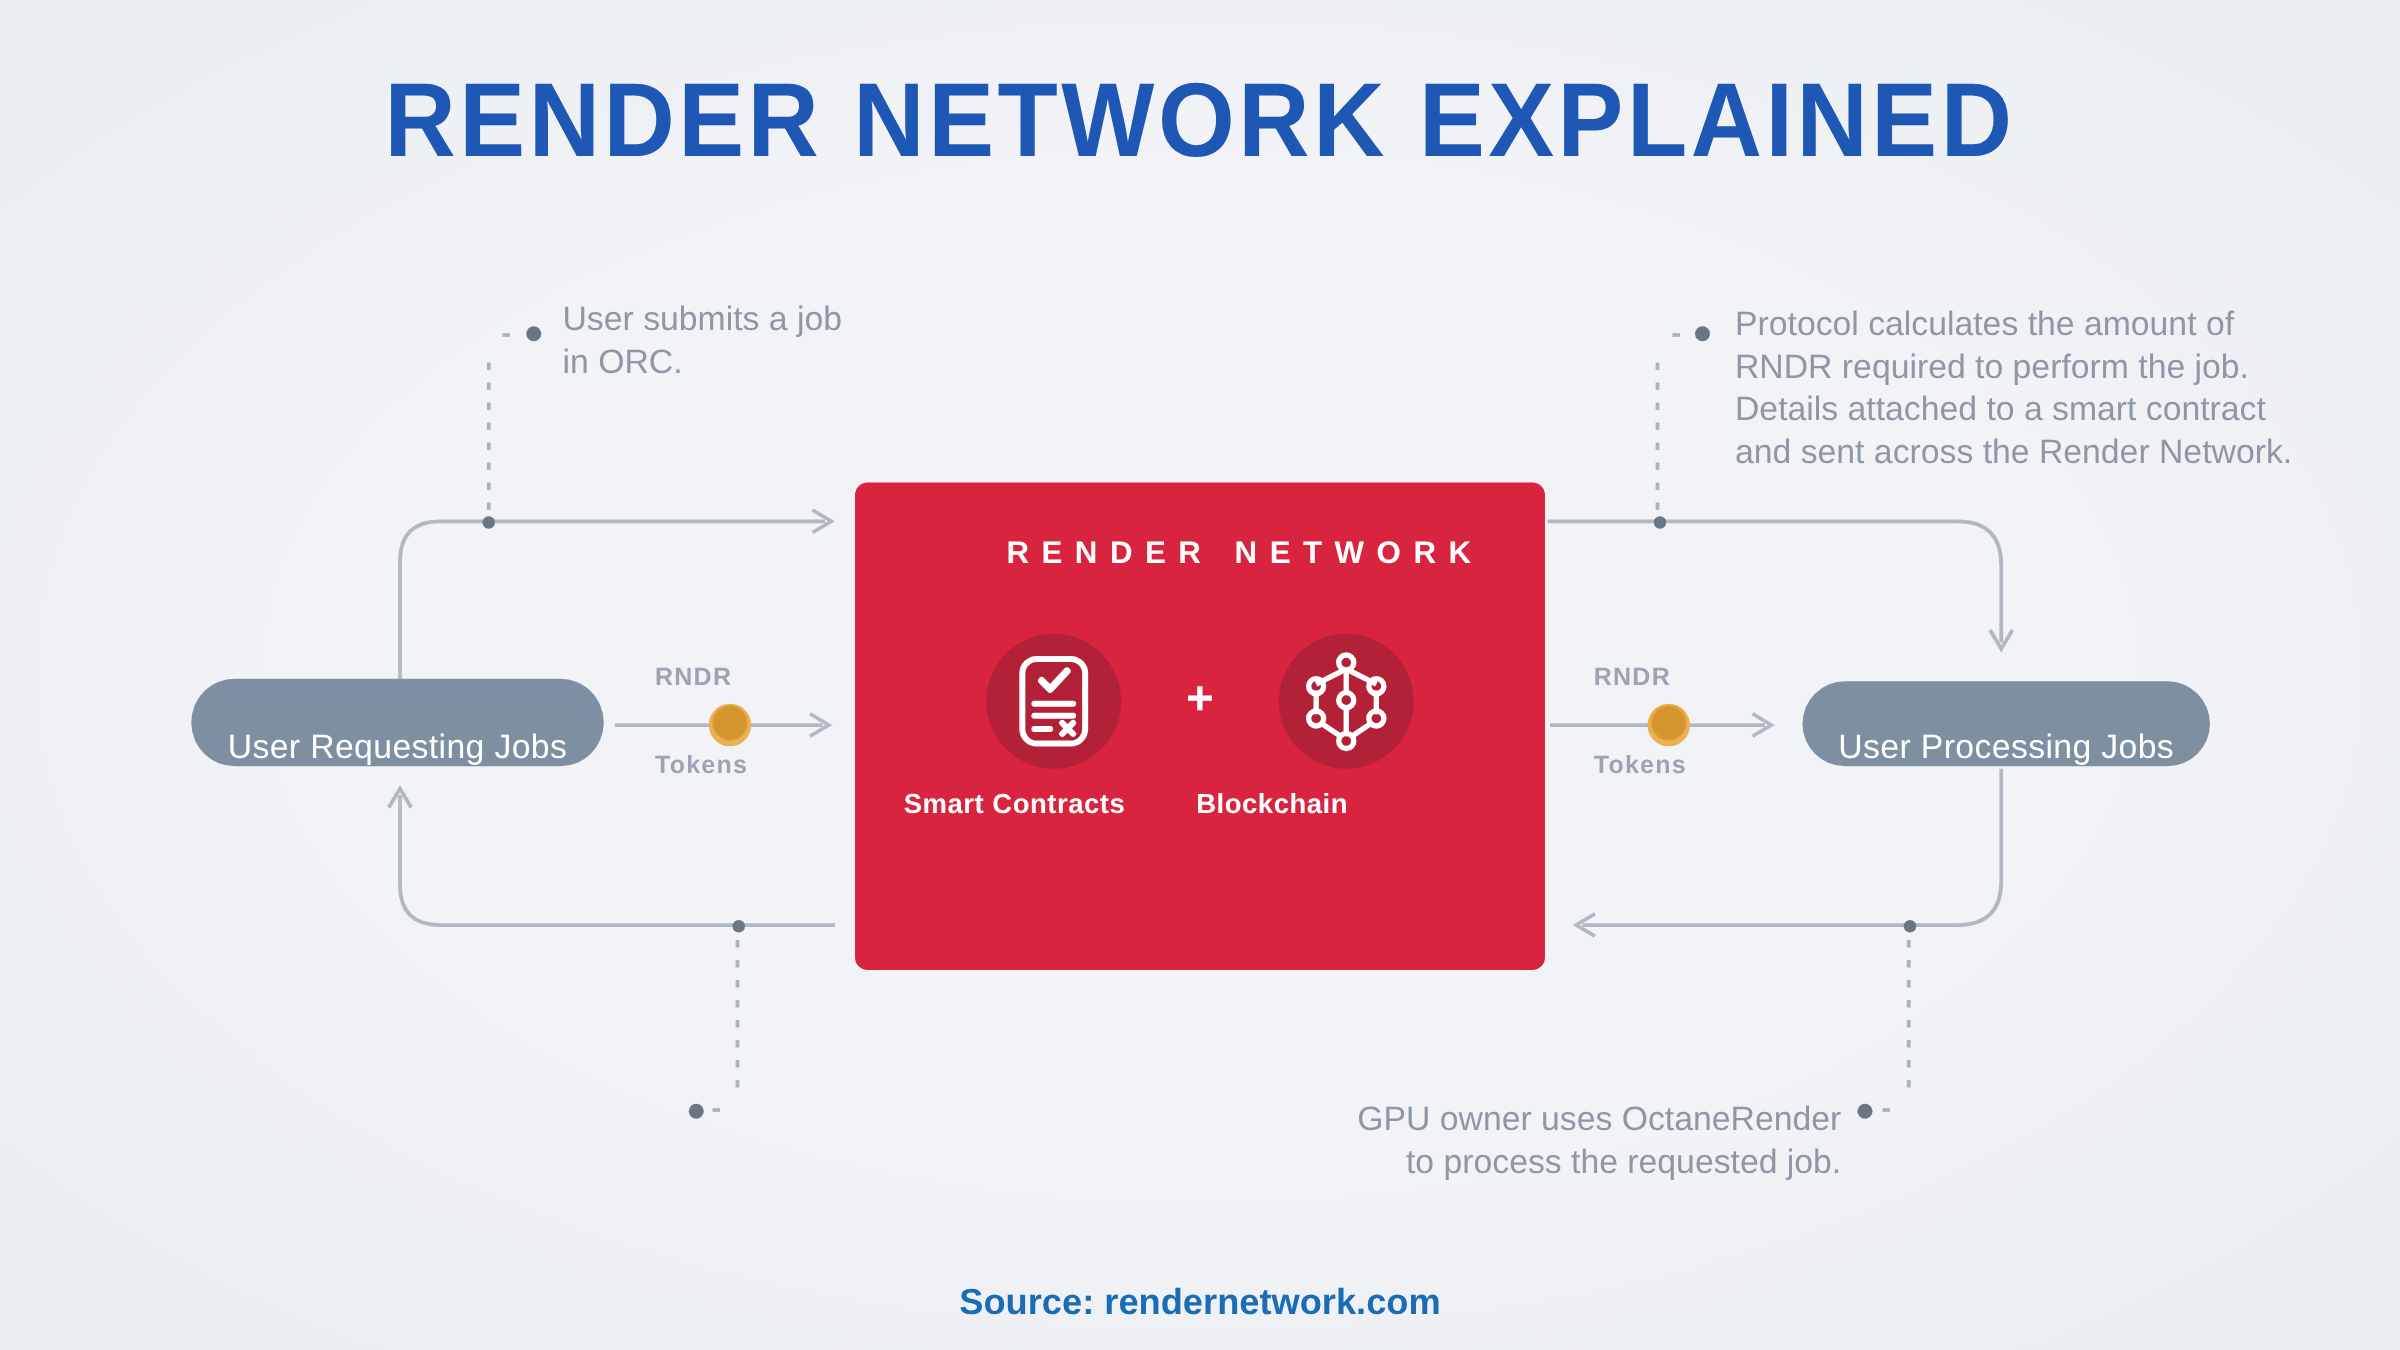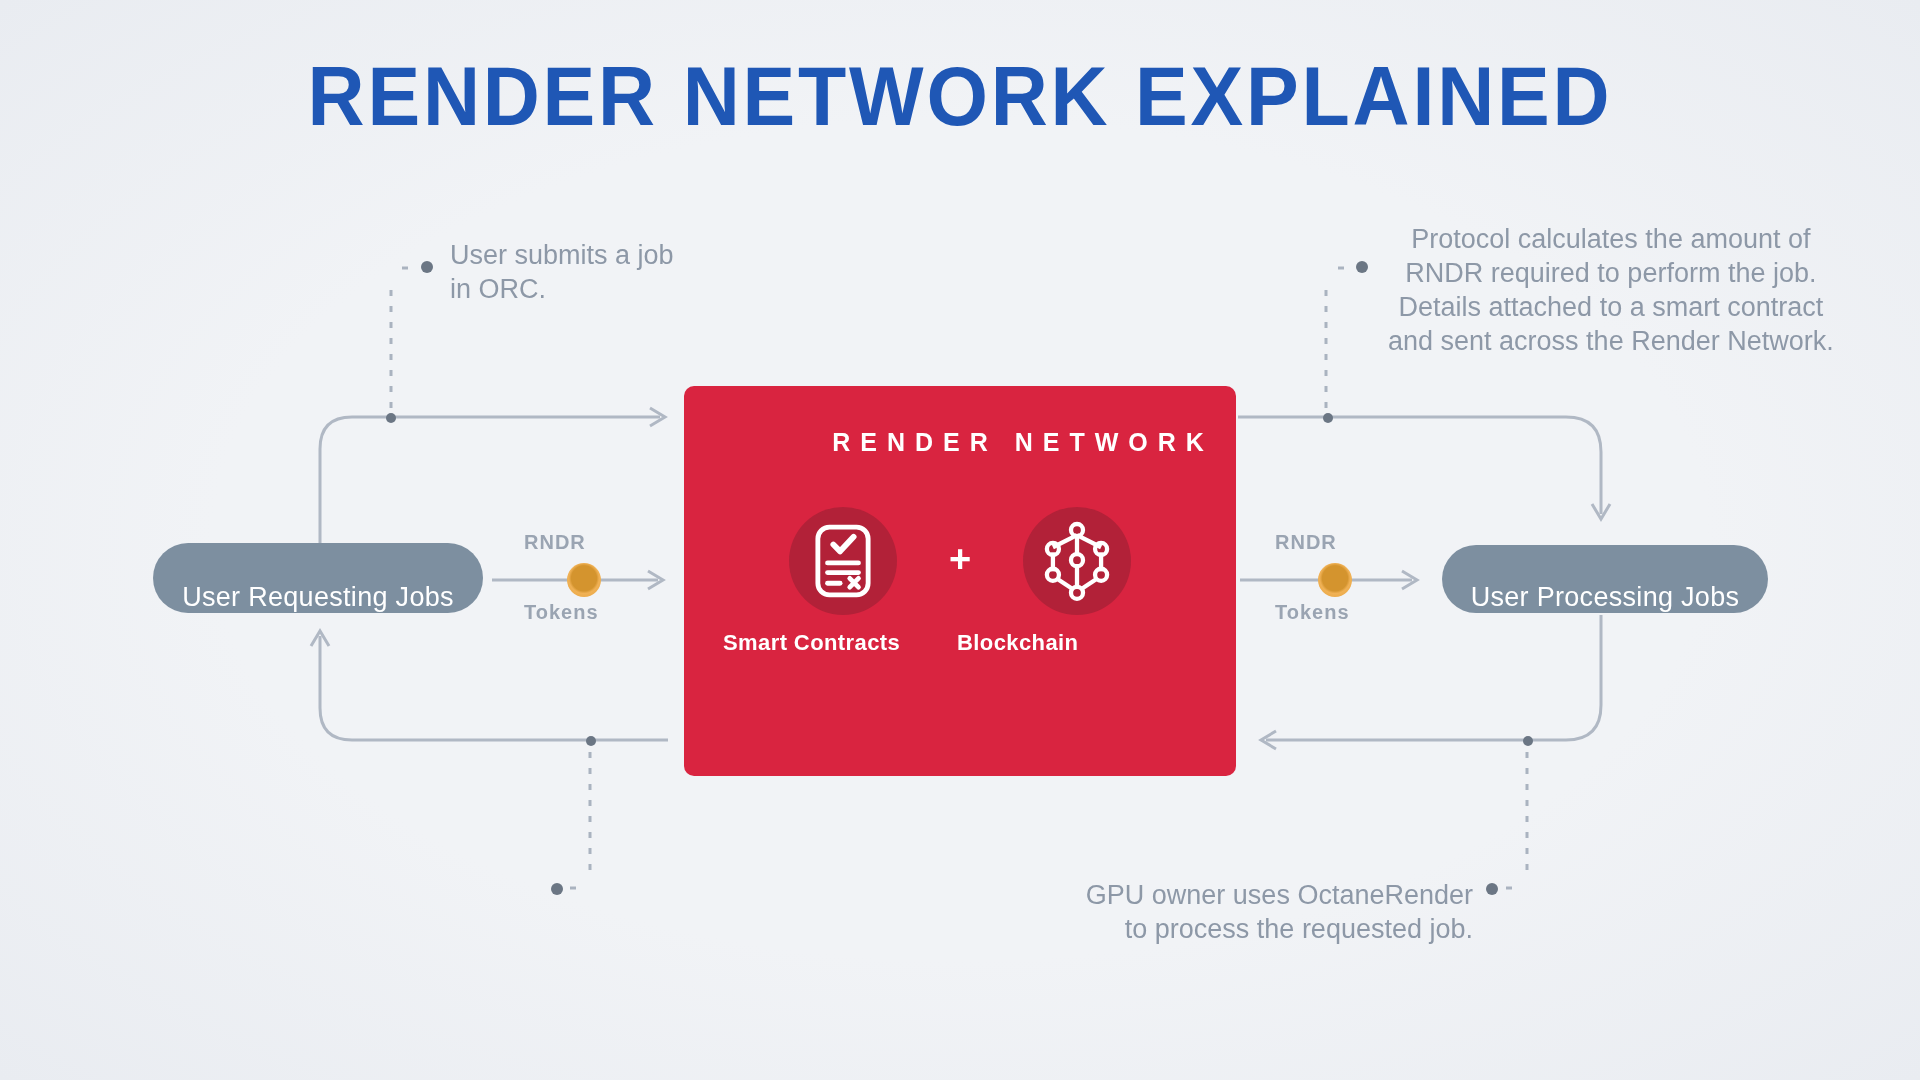--- a/index.html
+++ b/index.html
@@ -25,21 +25,21 @@
   }
   #pill-left{left:153px;top:543px;width:330px;height:70px;}
   #pill-right{left:1442px;top:545px;width:326px;height:68px;}
   
   #red-box{
     left:684px;top:386px;width:552px;height:390px;border-radius:10px;
     background:#d92440;
   }
   #red-box-heading{
     left:684px;top:428px;width:614px;text-align:center;color:#fff;
-    font-size:25px;font-weight:700;letter-spacing:10px;text-indent:10px;padding-left:27px;
+    font-size:25px;font-weight:700;letter-spacing:10px;text-indent:10px;
   }
   .icon-circle{
     width:108px;height:108px;border-radius:50%;background:#b22138;
     display:flex;align-items:center;justify-content:center;
   }
   #circle-contract{left:789px;top:507px;}
   #circle-blockchain{left:1023px;top:507px;}
   #plus-sign{
     left:930px;top:538px;width:60px;text-align:center;color:#fff;
     font-size:38px;font-weight:700;
@@ -63,21 +63,21 @@
   #tokens-left{left:524px;top:601px;}
   #coin-left{left:567px;top:563px;}
   #rndr-right{left:1275px;top:531px;}
   #tokens-right{left:1275px;top:601px;}
   #coin-right{left:1318px;top:563px;}
   
   .note{
     color:#8d98a7;font-size:27px;line-height:34px;white-space:pre-line;
   }
   #note-top-left{left:450px;top:238px;text-align:left;}
-  #note-top-right{left:1388px;top:222px;text-align:center;}
+  #note-top-right{left:1388px;top:242px;text-align:left;}
   #note-bottom-left{left:135px;top:826px;width:400px;text-align:right;}
   #note-bottom-right{left:1073px;top:878px;width:400px;text-align:right;}
   
   #source{
     left:0;top:1026px;width:1920px;text-align:center;
     color:#1a6db4;font-size:29px;font-weight:700;
   }
 </style>
 </head>
 <body>
@@ -191,14 +191,15 @@
 
   <div id="note-top-left" class="abs note">User submits a job
 in ORC.</div>
   <div id="note-top-right" class="abs note">Protocol calculates the amount of
 RNDR required to perform the job.
 Details attached to a smart contract
 and sent across the Render Network.</div>
   <div id="note-bottom-right" class="abs note">GPU owner uses OctaneRender
 to process the requested job.</div>
 
+  <div id="source" class="abs">Source: rendernetwork.com</div>
 
 </div>
 
 </body></html>

